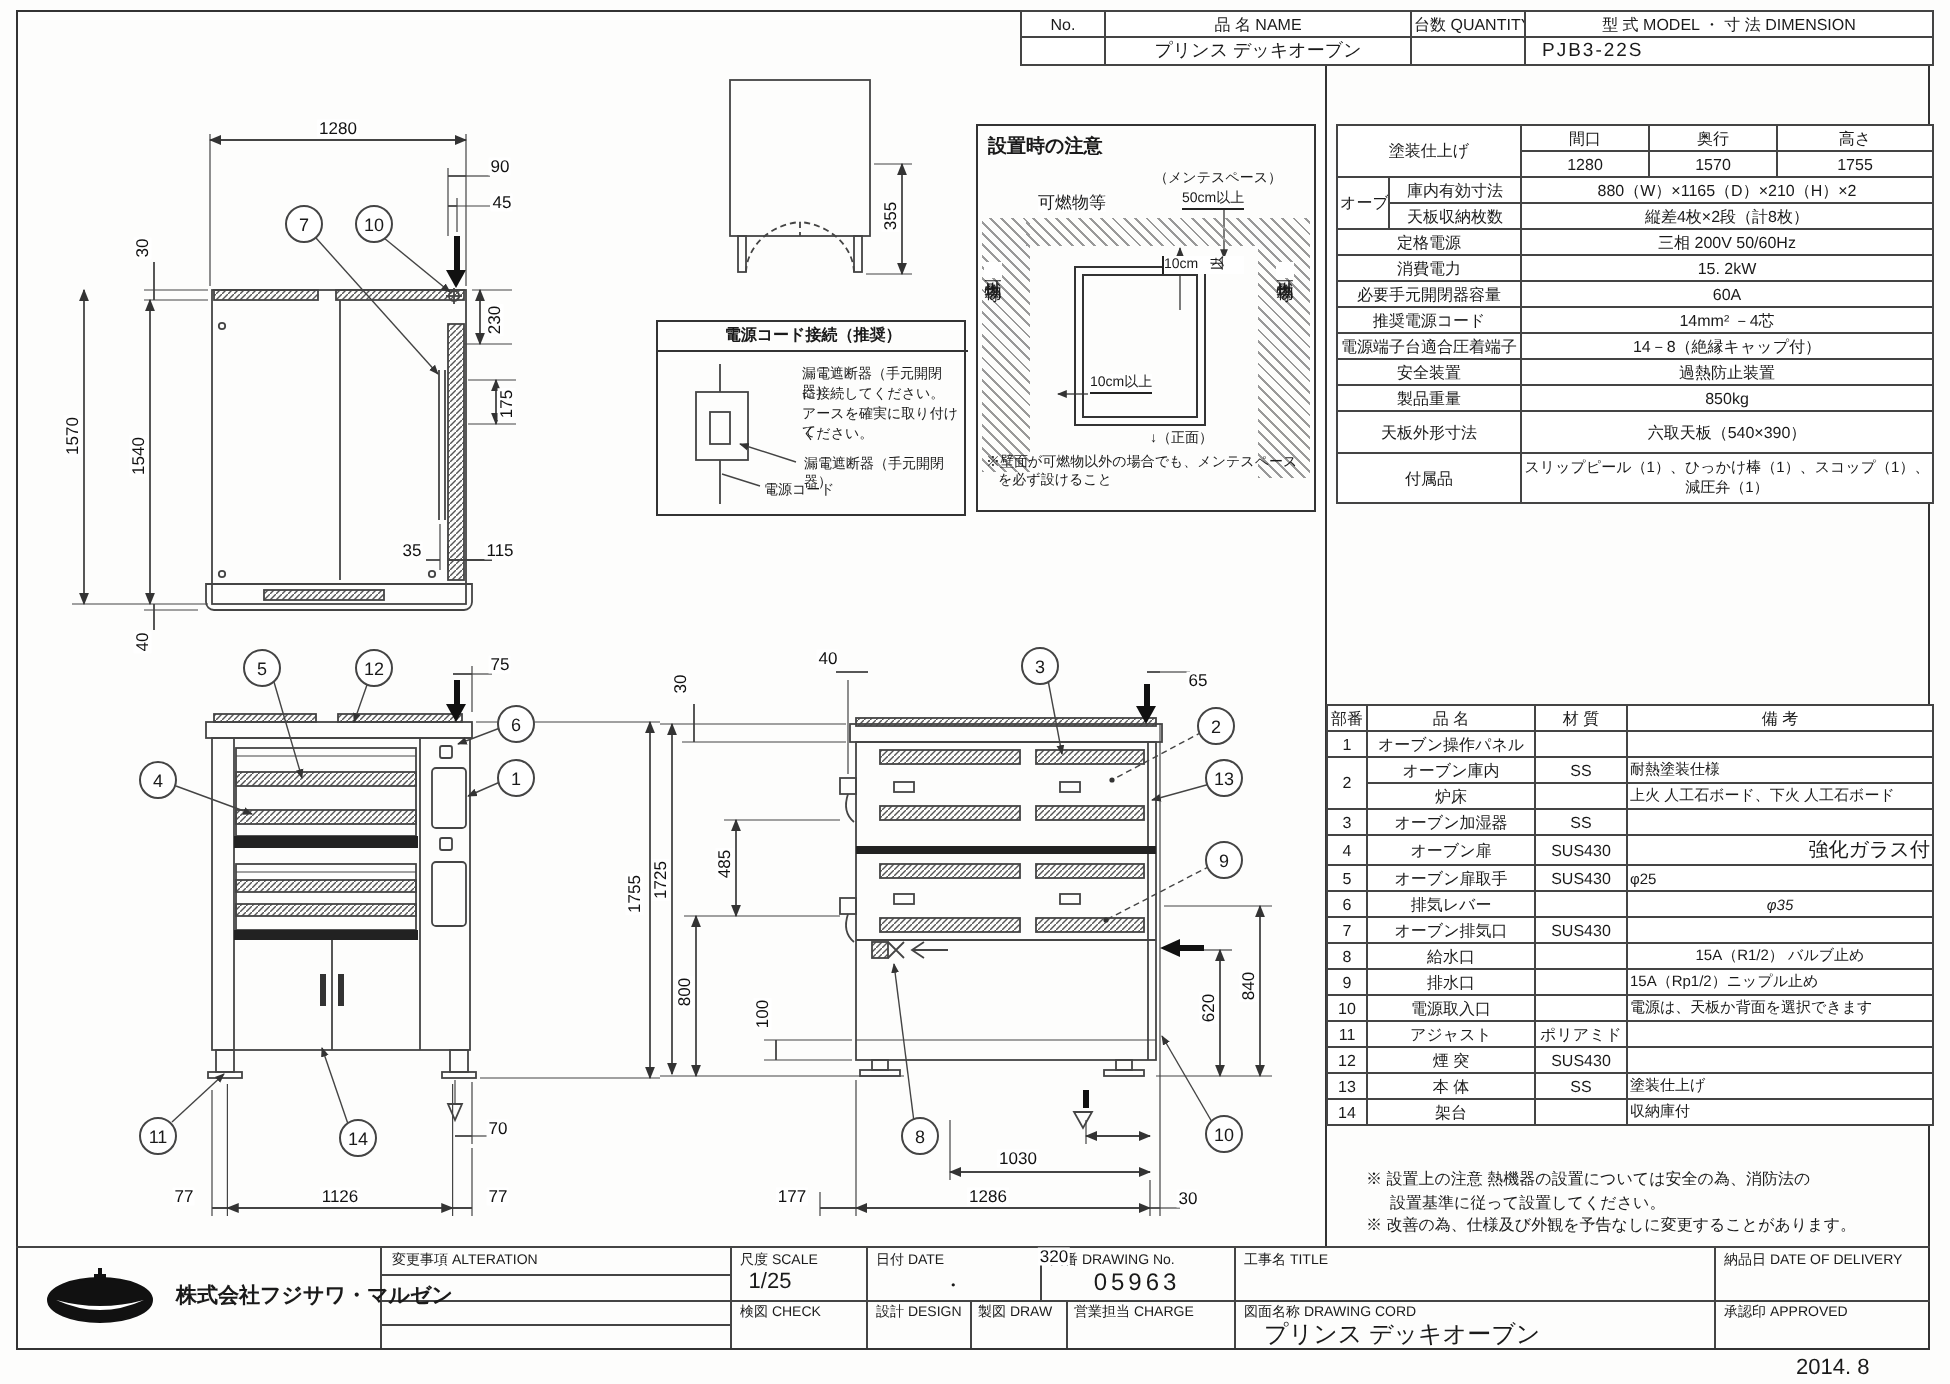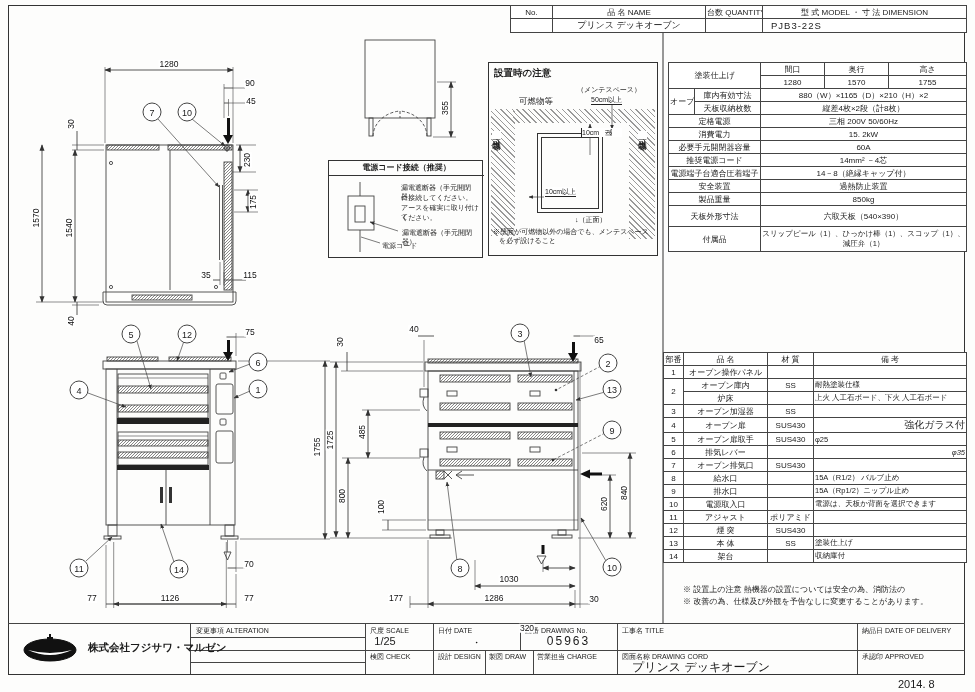--- a/index.html
+++ b/index.html
@@ -399,33 +399,33 @@
           <tr>
             <td>5</td>
             <td>オーブン扉取手</td>
             <td>SUS430</td>
             <td style="text-align: left; font-size: 7.5px;">φ25</td>
           </tr>
           <tr>
             <td>6</td>
             <td>排気レバー</td>
             <td></td>
-            <td style="text-align: right; font-size: 7.5px; font-style: italic;">φ35</td>
+            <td style="text-align: center; font-size: 7.5px; font-style: italic;">φ35</td>
           </tr>
           <tr>
             <td>7</td>
             <td>オーブン排気口</td>
             <td>SUS430</td>
             <td style="text-align: left; font-size: 7.5px;"></td>
           </tr>
           <tr>
             <td>8</td>
             <td>給水口</td>
             <td></td>
-            <td style="text-align: left; font-size: 7.5px;">15A（R1/2） バルブ止め</td>
+            <td style="text-align: center; font-size: 7.5px;">15A（R1/2） バルブ止め</td>
           </tr>
           <tr>
             <td>9</td>
             <td>排水口</td>
             <td></td>
             <td style="text-align: left; font-size: 7.5px;">15A（Rp1/2）ニップル止め</td>
           </tr>
           <tr>
             <td>10</td>
             <td>電源取入口</td>
@@ -455,20 +455,21 @@
             <td>架台</td>
             <td></td>
             <td style="text-align: left; font-size: 7.5px;">収納庫付</td>
           </tr>
         </tbody>
       </table>
   </div>
 
   <div id="notes" class="abs" style="left:683px;top:584px;">
     <div>※ 設置上の注意  熱機器の設置については安全の為、消防法の</div>
+    <div style="padding-left:12px">設置基準に従って設置してください。</div>
     <div>※ 改善の為、仕様及び外観を予告なしに変更することがあります。</div>
   </div>
 
 
   <div class="box" style="left:328px;top:160px;width:155px;height:98px;padding-left:15px;">
     <div class="abs small" style="left:0;top:2px;width:155px;text-align:center;border-bottom:1px solid #333;padding-bottom:2px;font-weight:bold;">電源コード接続（推奨）</div>
     <div class="abs tiny" style="left:72px;top:22px;">漏電遮断器（手元開閉器）</div>
     <div class="abs tiny" style="left:72px;top:32px;">に接続してください。</div>
     <div class="abs tiny" style="left:72px;top:42px;">アースを確実に取り付けて</div>
     <div class="abs tiny" style="left:72px;top:52px;">ください。</div>

